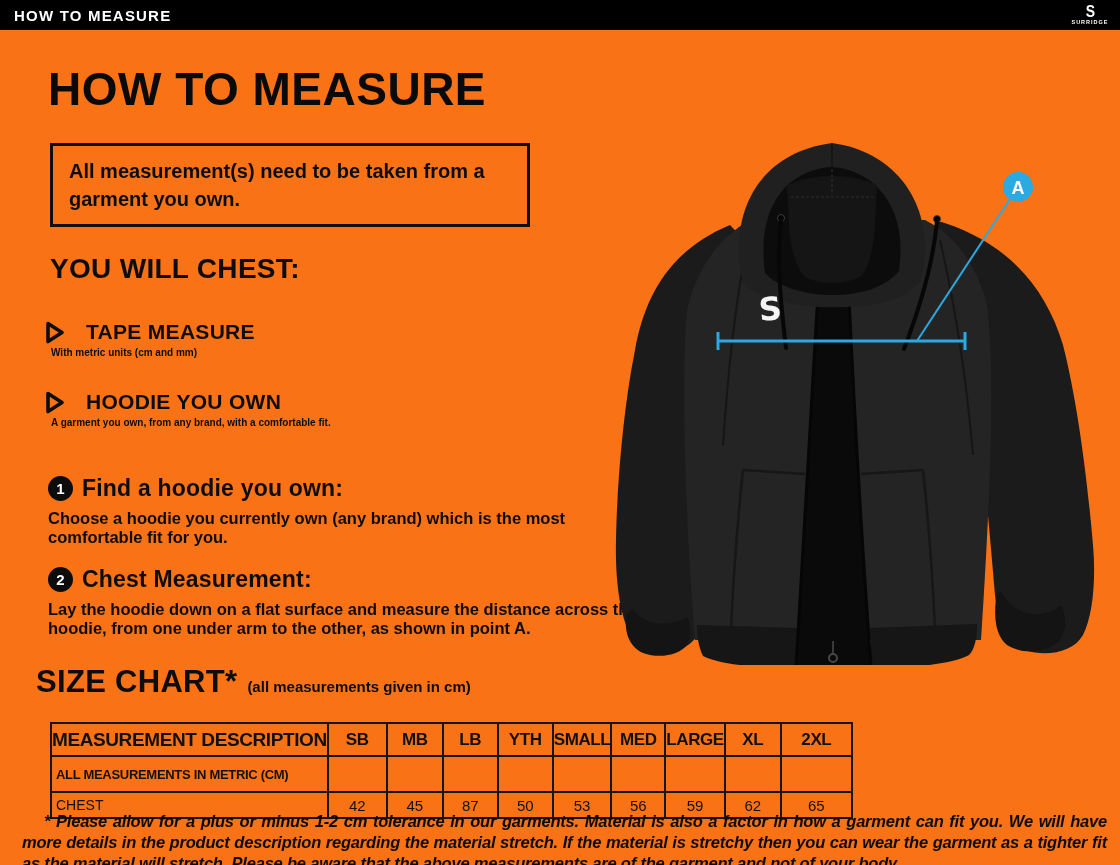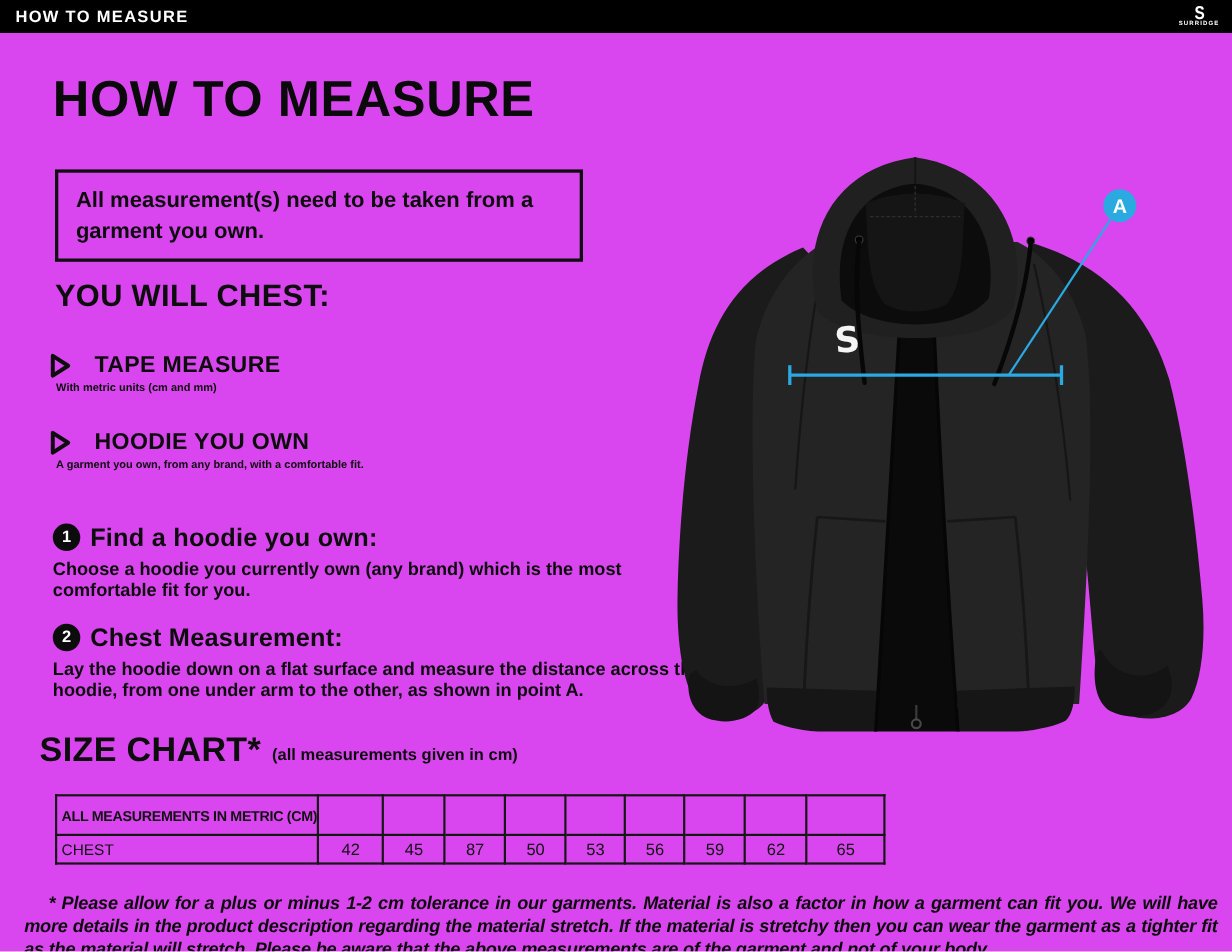--- a/index.html
+++ b/index.html
@@ -1,33 +1,33 @@
 <!DOCTYPE html>
 <html><head>
 <meta charset="utf-8">
 <style>
   * { margin:0; padding:0; box-sizing:border-box; }
   html,body { background:#fff; }
   #app {
-    position:relative; width:1120px; height:865px; background:#d946ef;
+    position:relative; width:1120px; height:865px; background:#f97316;
     font-family:"Liberation Sans", sans-serif; color:#0d0d0d; overflow:hidden;
   }
   
   .topbar {
     position:absolute; left:0; top:0; width:1120px; height:30px; background:#000;
     display:flex; align-items:center; justify-content:space-between; padding:0 6px 0 14px;
   }
   .topbar-title { color:#fff; font-size:15px; font-weight:bold; letter-spacing:1.2px; }
   .brand { display:flex; flex-direction:column; align-items:center; line-height:1; width:48px; color:#fff; }
   .brand-mark { font-size:14px; font-weight:bold; transform:scaleY(1.2); letter-spacing:-1px; }
   .brand-name { font-size:5.5px; font-weight:bold; letter-spacing:1px; margin-top:2px; }
   
   .h1 { position:absolute; left:48px; top:62px; font-size:46px; font-weight:800; letter-spacing:0.5px; color:#0a0a0a; }
   .note-box {
-    position:absolute; left:50px; top:154px; width:480px; min-height:79px;
+    position:absolute; left:50px; top:143px; width:480px; min-height:79px;
     border:3px solid #0f0f0f; padding:11px 16px; font-size:20px; font-weight:bold; line-height:1.4;
   }
   .ywn { position:absolute; left:50px; top:253px; font-size:28px; font-weight:800; letter-spacing:0.3px; }
   .need { position:absolute; left:45px; }
   .need-1 { top:320px; }
   .need-2 { top:390px; }
   .need-head { display:flex; align-items:center; gap:21px; }
   .need-title { font-size:21px; font-weight:800; letter-spacing:0.3px; }
   .need-desc { font-size:10px; font-weight:bold; margin-top:3px; padding-left:6px; }
   .step { position:absolute; left:48px; }
@@ -132,20 +132,32 @@
         <col style="width:56px">
         <col style="width:55px">
         <col style="width:55px">
       <col style="width:54px">
         <col style="width:54px">
         <col style="width:55px">
         <col style="width:56px">
         <col style="width:71px">
     </colgroup>
     <tbody>
+        <tr class="sc-hdr">
+      <td class="first">MEASUREMENT DESCRIPTION</td>
+      <td>SB</td>
+      <td>MB</td>
+      <td>LB</td>
+      <td>YTH</td>
+      <td>SMALL</td>
+      <td>MED</td>
+      <td>LARGE</td>
+      <td>XL</td>
+      <td>2XL</td>
+    </tr>
     <tr class="sc-note">
       <td class="first">ALL MEASUREMENTS IN METRIC (CM)</td>
       <td></td>
           <td></td>
           <td></td>
       <td></td>
           <td></td>
           <td></td>
       <td></td>
           <td></td>

